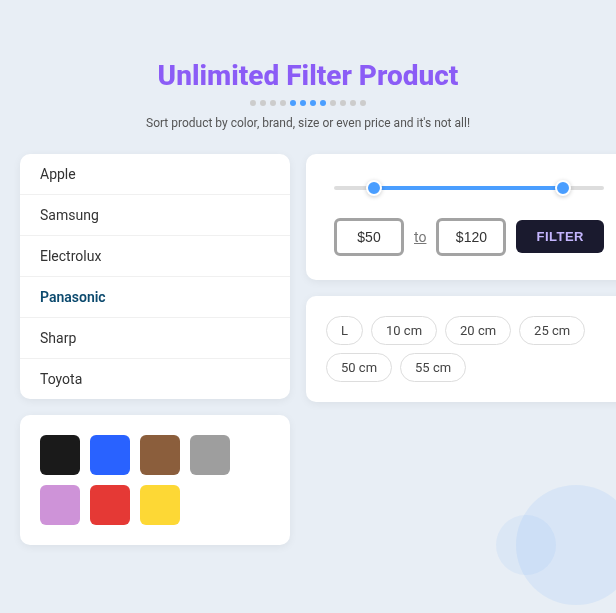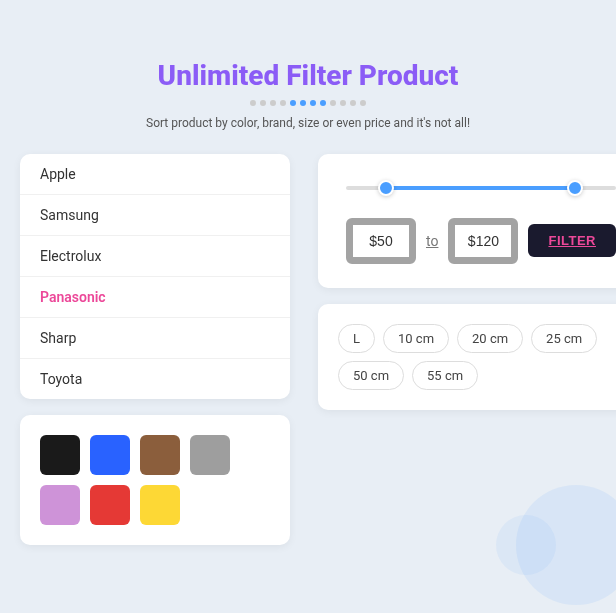--- a/index.html
+++ b/index.html
@@ -50,21 +50,21 @@
     }
 
     .header-subtitle {
       color: #555;
       font-size: 12px;
     }
 
     .content-grid {
       display: grid;
       grid-template-columns: 270px 1fr;
-      gap: 28px;
+      gap: 16px;
     }
 
     .left-col {
       display: flex;
       flex-direction: column;
       gap: 16px;
     }
 
     .right-col {
       display: flex;
@@ -91,21 +91,21 @@
       border-bottom: 1px solid #f0f0f0;
       cursor: pointer;
       transition: background 0.15s;
     }
 
     .brand-list li:last-child {
       border-bottom: none;
     }
 
     .brand-list li.active {
-      color: #ec4899;
+      color: #0c4a6e;
       font-weight: 600;
     }
 
     
     .color-card {
       padding: 20px;
     }
 
     .color-swatches {
       display: flex;
@@ -169,47 +169,46 @@
     .thumb-left { left: 15%; }
     .thumb-right { left: 85%; }
 
     .price-inputs {
       display: flex;
       align-items: center;
       gap: 10px;
     }
 
     .price-input {
-      border: 7px solid #a3a3a3;
+      border: 3px solid #a3a3a3;
       border-radius: 6px;
       padding: 8px 12px;
       font-size: 14px;
       color: #333;
       width: 70px;
       text-align: center;
     }
 
     .price-separator {
       color: #777;
       font-size: 14px;
       text-decoration: underline;
     }
 
     .filter-btn {
       background: #1a1a2e;
-      color: #ec4899;
+      color: #c4b5fd;
       border: none;
       border-radius: 6px;
       padding: 9px 20px;
       font-size: 13px;
       font-weight: 700;
       letter-spacing: 0.5px;
       cursor: pointer;
       margin-left: auto;
-      text-decoration: underline;
     }
 
     
     .size-card {
       padding: 20px;
     }
 
     .size-tags {
       display: flex;
       flex-wrap: wrap;

